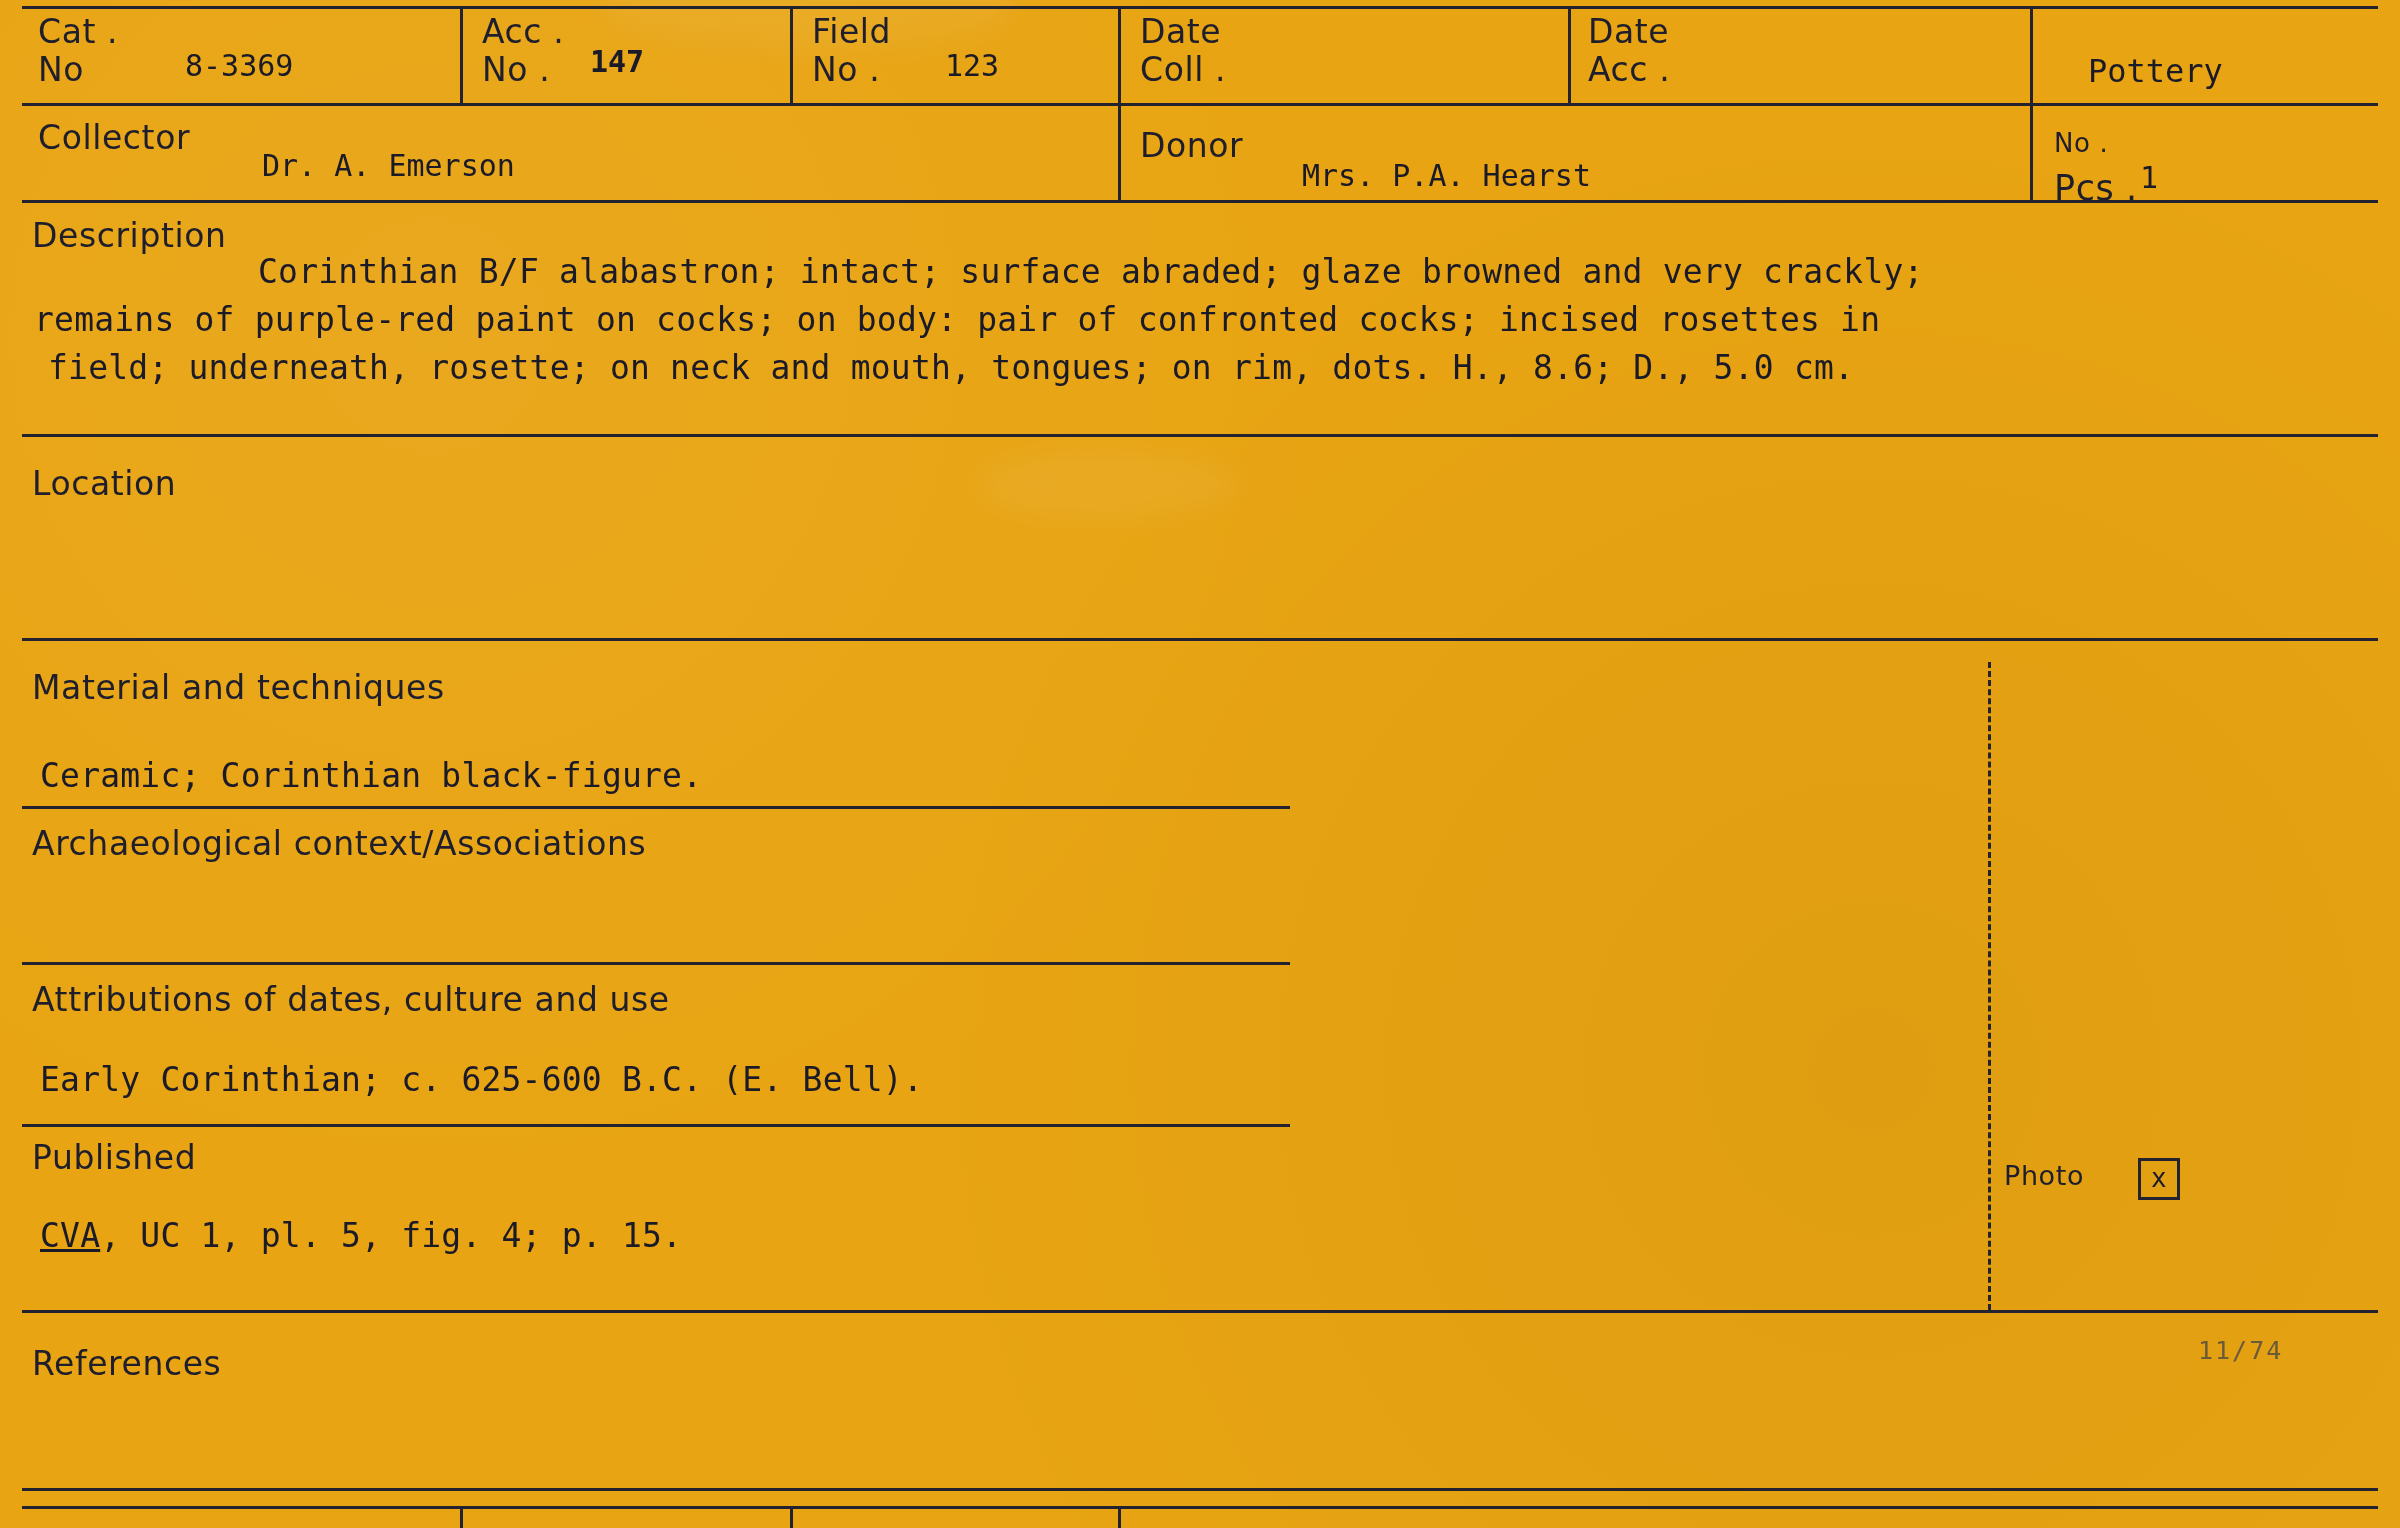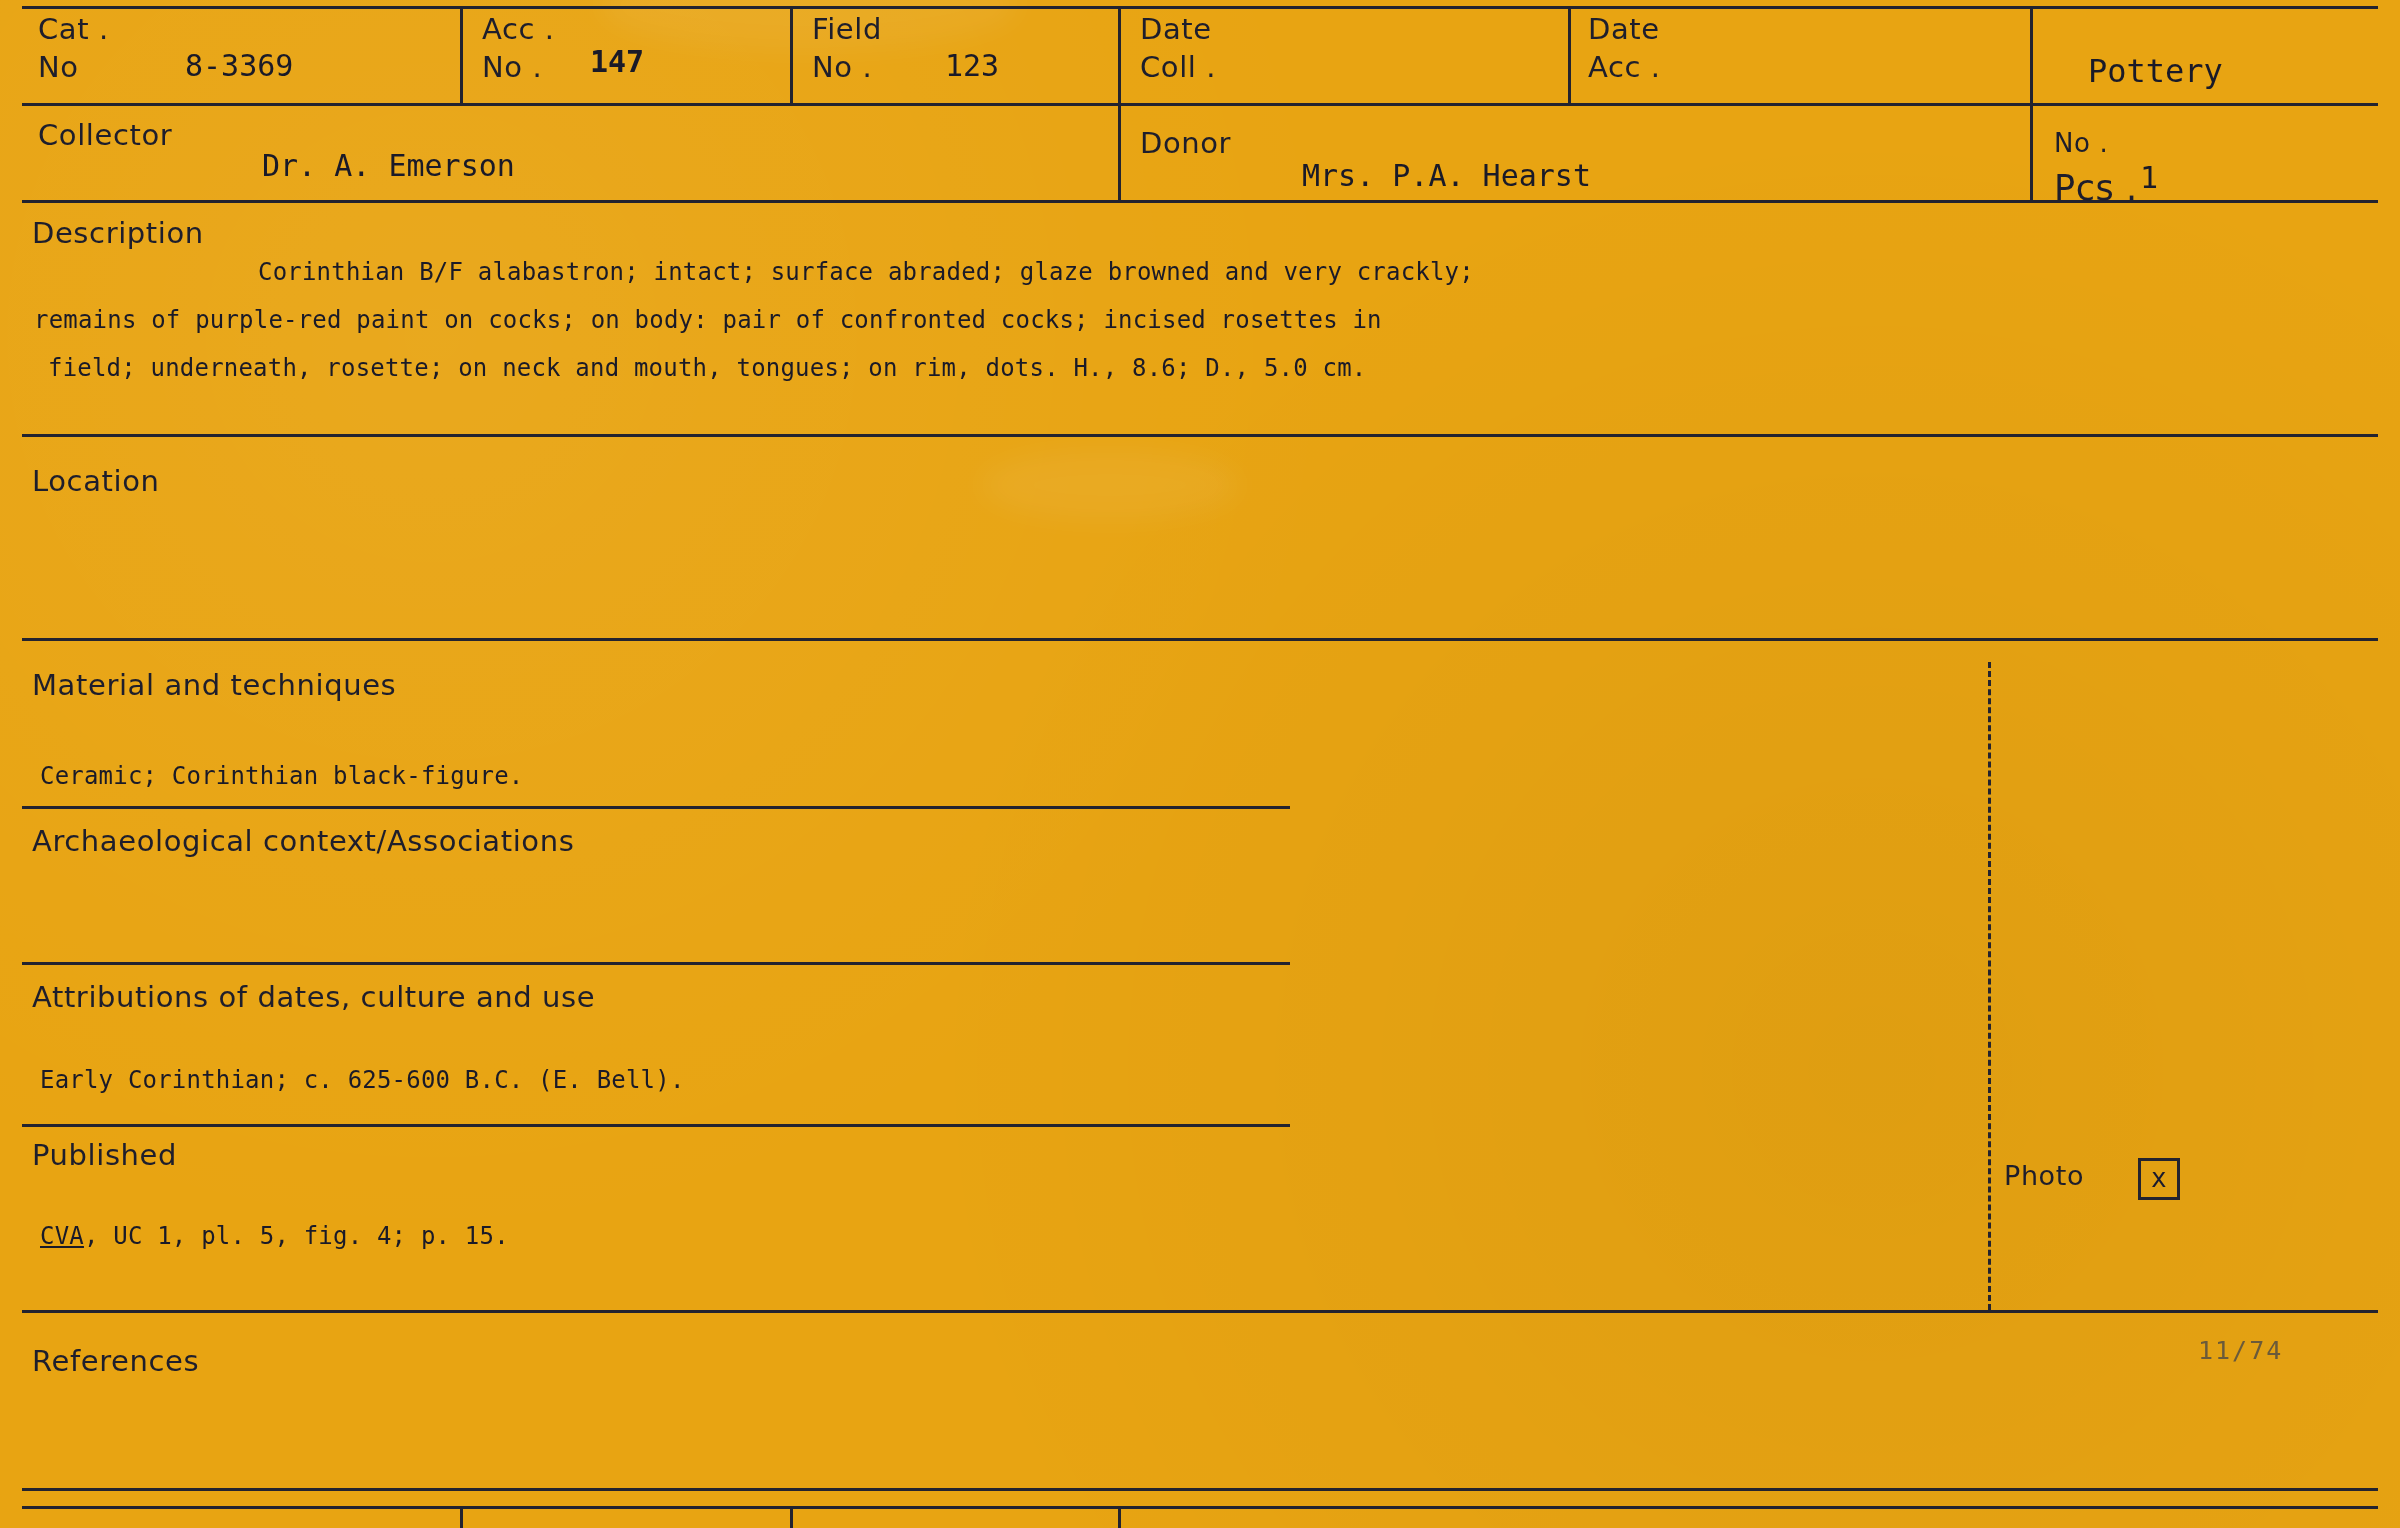--- a/index.html
+++ b/index.html
@@ -38,36 +38,36 @@
     border-left: 3px solid #23232f;
   }
   .dashline {
     position: absolute;
     width: 0;
     border-left: 3px dashed #23232f;
   }
   .lbl {
     position: absolute;
     font-family: "DejaVu Sans", sans-serif;
-    font-size: 29px;
+    font-size: 33px;
     letter-spacing: 0.6px;
     color: #1e1e2c;
     white-space: nowrap;
   }
   .val {
     position: absolute;
     font-family: "DejaVu Sans Mono", monospace;
     font-size: 30px;
     color: #1a1a28;
     white-space: nowrap;
   }
   .body-text {
     position: absolute;
     font-family: "DejaVu Sans Mono", monospace;
-    font-size: 24px;
+    font-size: 33px;
     line-height: 48px;
     color: #1a1a28;
     letter-spacing: 0.2px;
   }
   .u {
     text-decoration: underline;
   }
   .photo-box {
     position: absolute;
     border: 3px solid #23232f;

